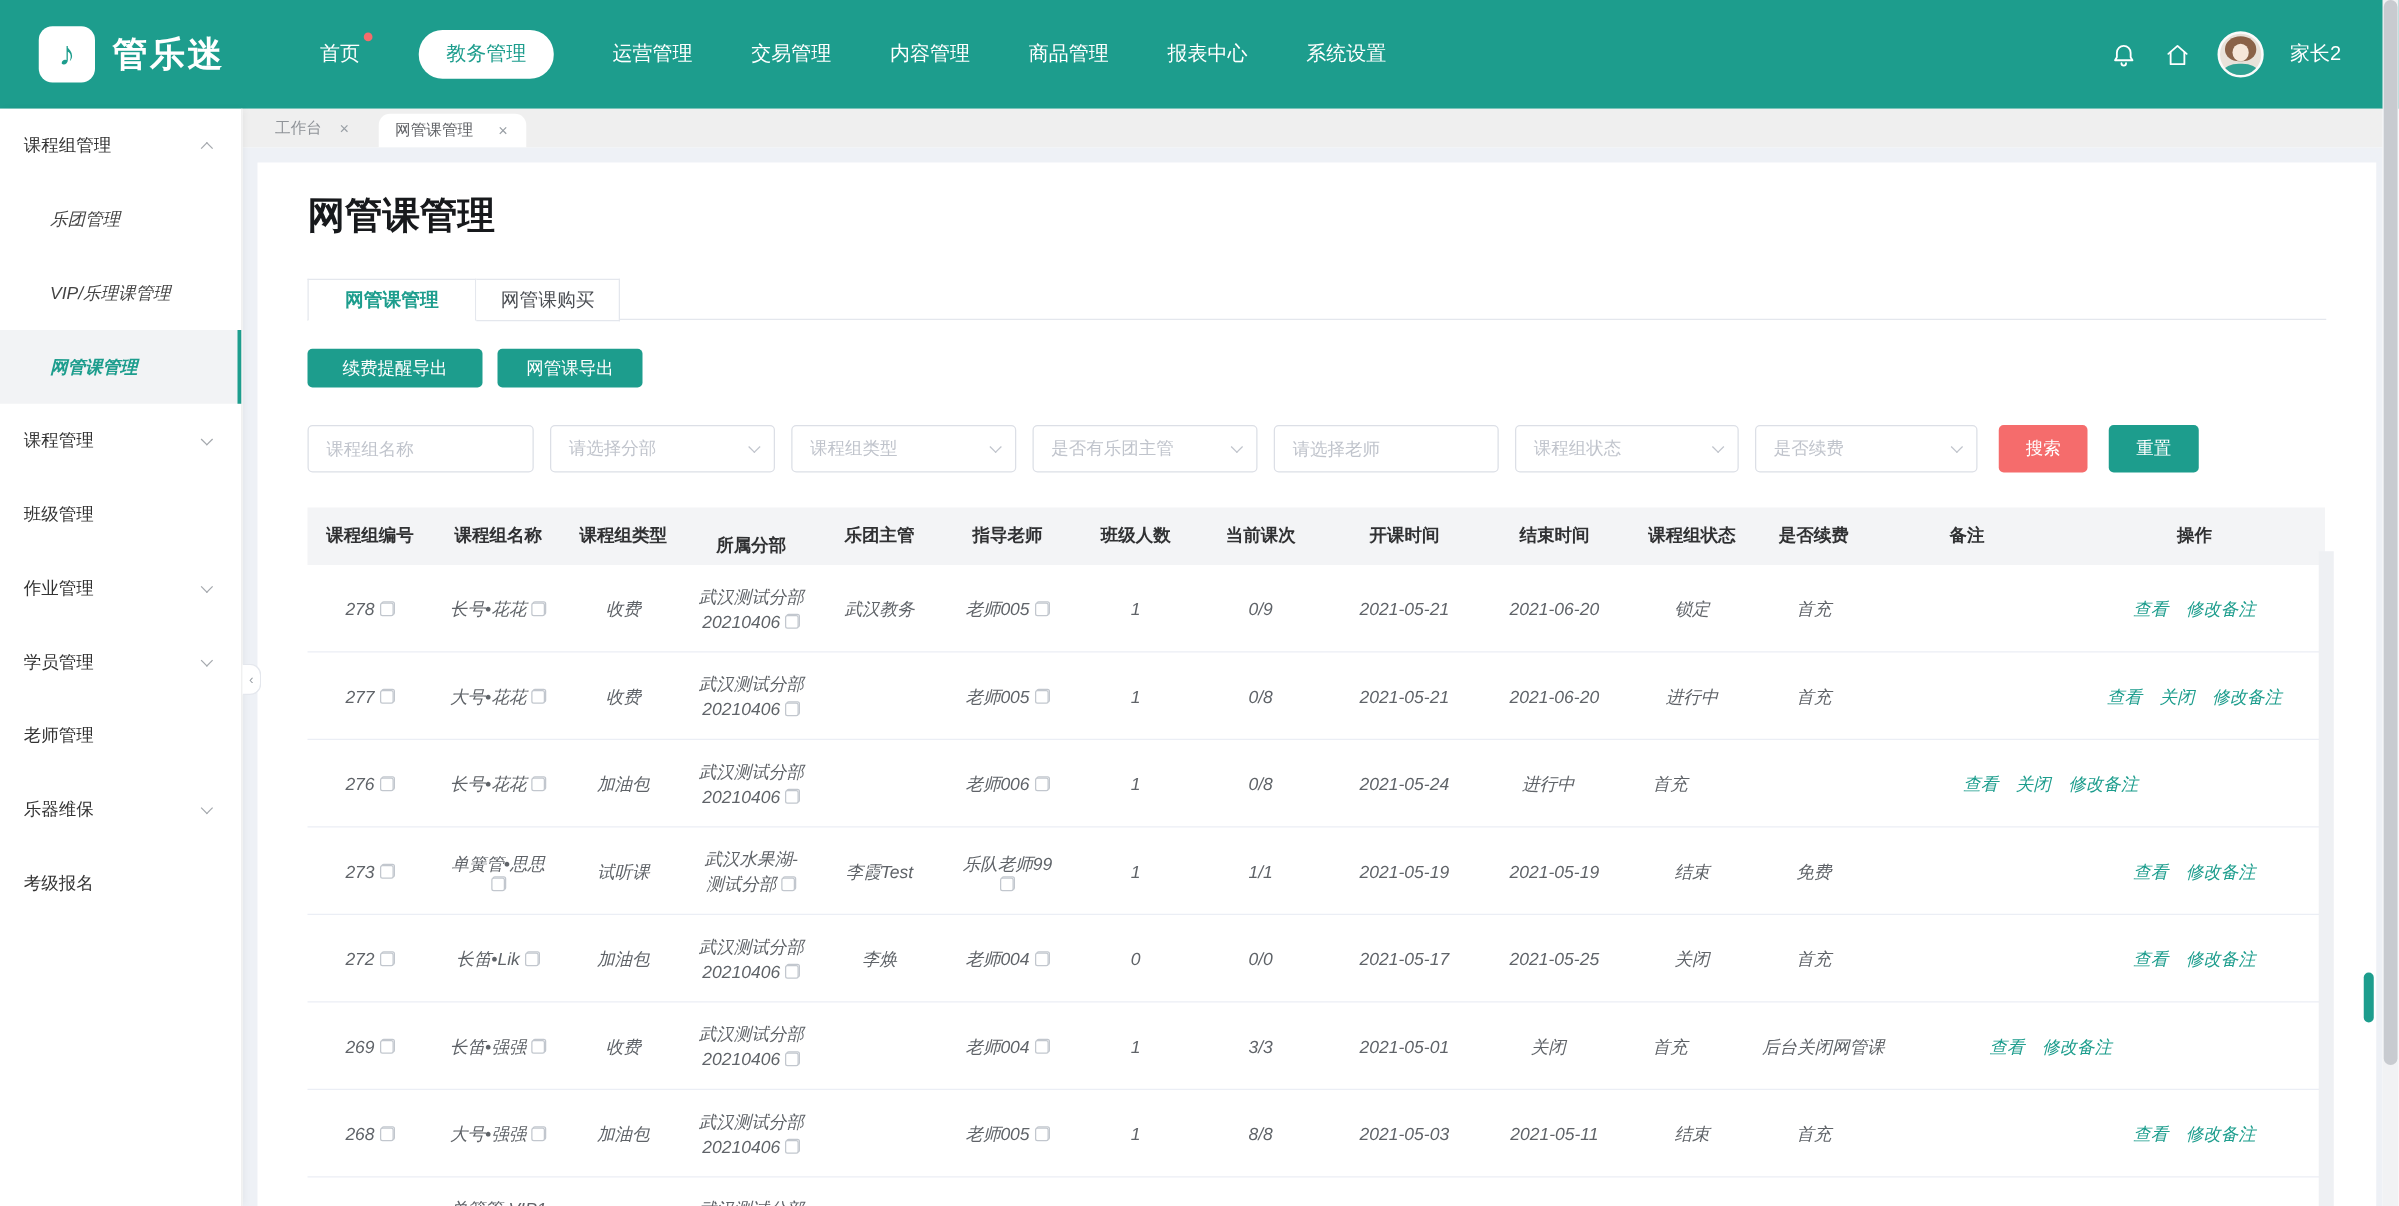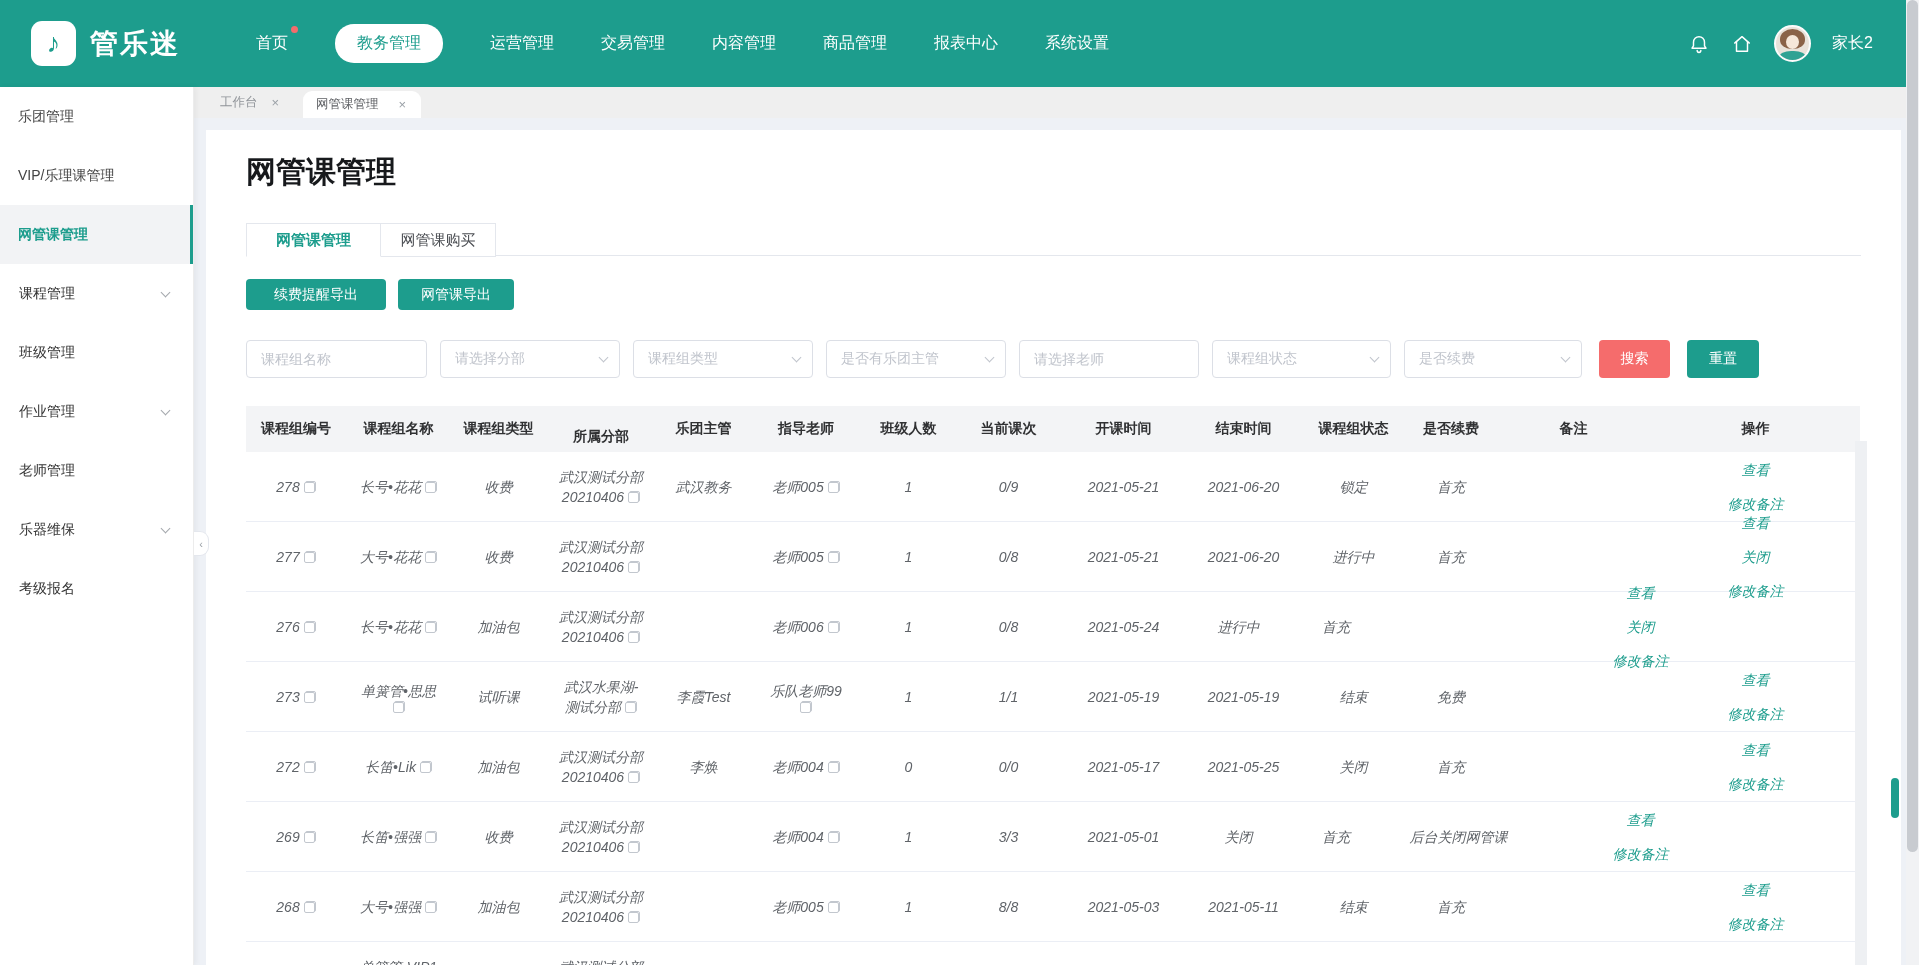--- a/index.html
+++ b/index.html
@@ -20,21 +20,21 @@
   .hicon { width:22px; height:22px; }
   .avatar { width:37px; height:37px; border-radius:50%; background:#e9e2da; border:2px solid #fbfbfb; overflow:hidden; position:relative; }
   .avatar .hair { position:absolute; left:4px; top:2px; width:25px; height:20px; border-radius:50% 50% 45% 45%; background:#8a6248; }
   .avatar .face { position:absolute; left:10px; top:8px; width:13px; height:14px; border-radius:50%; background:#f6e7da; }
   .avatar .shirt { position:absolute; left:3px; top:24px; width:27px; height:14px; border-radius:45% 45% 0 0; background:#2fa293; }
   .user-name { color:#fff; font-size:16px; }
 
   
   .sidebar { position:absolute; left:0; top:87px; width:194px; bottom:0; background:#fff; border-right:1px solid #ececec; box-shadow:2px 0 6px rgba(0,0,0,0.05); z-index:3; }
   .side-item { height:59px; display:flex; align-items:center; font-size:14px; color:#333; padding-left:19px; position:relative; cursor:pointer; }
-  .side-item.child { padding-left:18px; color:#444; }
+  .side-item.child { padding-left:40px; color:#444;font-style:italic; }
   .side-item.active { background:#f2f3f5; color:#1d9d8d; font-weight:bold; }
   .side-item.active::after { content:""; position:absolute; right:0; top:0; bottom:0; width:3px; background:#1d9d8d; }
   .side-chev { position:absolute; right:24px; width:7px; height:7px; border-right:1.5px solid #a4a8ad; border-bottom:1.5px solid #a4a8ad; }
   .side-chev.down { transform:rotate(45deg); margin-top:-3px; }
   .side-chev.up { transform:rotate(-135deg); margin-top:3px; }
   .collapse-handle { position:absolute; left:194px; top:531px; width:15px; height:25px; background:#fff; border:1px solid #e4e7ed; border-left:none; border-radius:0 9px 9px 0; display:flex; align-items:center; justify-content:center; color:#9aa0a6; font-size:11px; z-index:4; cursor:pointer; }
 
   
   .tabbar { position:absolute; left:194px; top:87px; right:13px; height:31px; background:#efefef; display:flex; align-items:flex-end; }
   .ctab { display:flex; align-items:center; font-size:12.5px; }
@@ -74,21 +74,21 @@
   .t-head { display:flex; height:46px; background:#f3f4f6; align-items:center; }
   .t-hcell { font-size:14px; font-weight:bold; color:#303133; text-align:center; }
   .t-row { display:flex; height:70px; border-bottom:1px solid #ebeef5; align-items:stretch;font-style:italic; }
   .t-cell { display:flex; flex-direction:column; align-items:center; justify-content:center; font-size:14px; color:#5f6368; line-height:20px; }
   .t-row.partial .t-cell { justify-content:flex-start; padding-top:15px; }
   .cell-line { display:flex; align-items:center; gap:4px; white-space:nowrap; }
   .copy-icon { position:relative; width:12px; height:12px; display:inline-block; flex:none; cursor:pointer; }
   .copy-icon::before { content:""; position:absolute; right:0; top:0; width:9px; height:9px; border:1px solid #c2c7ce; border-radius:2px; background:#fff; }
   .copy-icon::after { content:""; position:absolute; left:0; bottom:0; width:9px; height:9px; border:1px solid #c2c7ce; border-radius:2px; background:#fff; }
   .act-link { color:#1d9d8d; cursor:pointer; }
-  .t-cell.actions { flex-direction:column; gap:14px; }
+  .t-cell.actions { flex-direction:row; gap:14px; }
 
   
   .table-gutter { position:absolute; left:1855px; top:441px; bottom:0; width:12px; background:#eef0f3; z-index:2; }
   .float-pill { position:absolute; left:1891px; top:778px; width:8px; height:40px; background:#1d9d8d; border-radius:4px; z-index:5; }
   .pagebar { position:absolute; right:0; top:0; width:13px; height:965px; background:#f1f2f4; z-index:6; }
   .pagebar .thumb { position:absolute; left:1px; top:0; width:11px; height:852px; background:#c8cbd0; border-radius:6px; }
 </style>
 </head>
 <body>
 
@@ -124,30 +124,38 @@
     <div class="avatar">
       <span class="hair"></span>
       <span class="face"></span>
       <span class="shirt"></span>
     </div>
     <span class="user-name">家长2</span>
   </div>
 </header>
 
 <aside class="sidebar">
+  <div class="side-item">
+    <span>课程组管理</span>
+      <i class="side-chev up"></i>
+  </div>
   <div class="side-item child">乐团管理</div>
   <div class="side-item child">VIP/乐理课管理</div>
   <div class="side-item child active">网管课管理</div>
   <div class="side-item">
     <span>课程管理</span>
       <i class="side-chev down"></i>
   </div>
   <div class="side-item">班级管理</div>
   <div class="side-item">
     <span>作业管理</span>
+      <i class="side-chev down"></i>
+  </div>
+  <div class="side-item">
+    <span>学员管理</span>
       <i class="side-chev down"></i>
   </div>
   <div class="side-item">老师管理</div>
   <div class="side-item">
     <span>乐器维保</span>
       <i class="side-chev down"></i>
   </div>
   <div class="side-item">考级报名</div>
 </aside>
 <div class="collapse-handle">‹</div>

